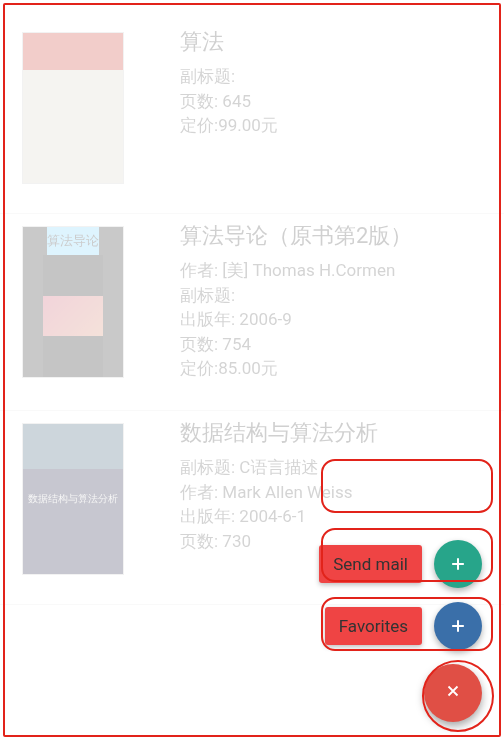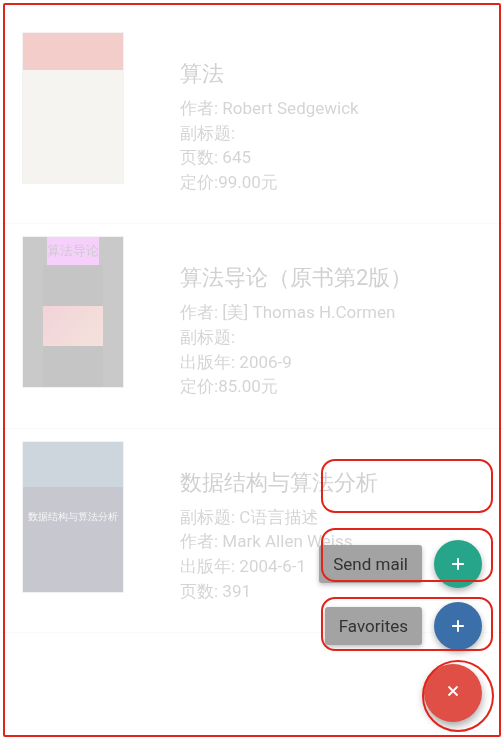--- a/index.html
+++ b/index.html
@@ -4,82 +4,82 @@
 <style>
   * { box-sizing: border-box; margin: 0; padding: 0; }
   html, body { width: 504px; height: 740px; font-family: -apple-system, Roboto, "Helvetica Neue", Arial, sans-serif; background: #fff; position: relative; overflow: hidden; }
   .overlay { position: absolute; inset: 0; background: rgba(255,255,255,0.75); z-index: 5; pointer-events: none; }
   .list { padding-top: 20px; }
   .item { display: flex; padding: 6px 18px 30px 22px; position: relative; }
   .item::after { content: ""; position: absolute; left: 0; right: 0; bottom: 0; height: 1px; background: #e5e5e5; }
   .cover { width: 102px; height: 152px; flex: 0 0 auto; background: #888; border: 1px solid #ccc; margin-right: 56px; margin-top: 6px; display:flex; align-items:center; justify-content:center; color:#fff; font-size:14px; text-align:center; }
   .cover.c1 { background: linear-gradient(#cc3a2f 0 25%, #d8d2c6 25% 100%); }
   .cover.c2 { background: #2a2a2a; display:flex; flex-direction:column; }
-  .cover.c2 .band1 { flex:0 0 28px; background:#d946ef; display:flex;align-items:center;justify-content:center; color:#333;font-size:13px;}
+  .cover.c2 .band1 { flex:0 0 28px; background:#7dd3fc; display:flex;align-items:center;justify-content:center; color:#333;font-size:13px;}
   .cover.c2 .mid { flex:1; background:#1a1a1a; display:flex;align-items:center;justify-content:center;}
   .cover.c2 .swatch { width:60px;height:40px;background:linear-gradient(135deg,#c9546b,#d48a6e);}
   .cover.c3 { background: linear-gradient(#3b5b73 0 30%, #224 30% 100%); color:#ddd; font-size:10px; padding:4px;}
-  .meta { flex: 1; color: #555; font-size: 17px; line-height: 1.45; margin-top: 32px; }
+  .meta { flex: 1; color: #555; font-size: 17px; line-height: 1.45; }
   .title { font-size: 22px; color: #444; margin-bottom: 6px; }
   .row { white-space: nowrap; overflow: hidden; text-overflow: ellipsis; }
   
   .fab-menu { position: absolute; right: 22px; bottom: 18px; z-index: 10; display: flex; flex-direction: column; align-items: flex-end; gap: 14px; }
   .fab-row { display: flex; align-items: center; gap: 12px; }
-  .fab-label { background: #a3a3a3; border-radius: 3px; padding: 9px 14px; font-size: 17px; color: #333; box-shadow: 0 2px 5px rgba(0,0,0,0.25); }
+  .fab-label { background: #ef4444; border-radius: 3px; padding: 9px 14px; font-size: 17px; color: #333; box-shadow: 0 2px 5px rgba(0,0,0,0.25); }
   .mini-fab { width: 48px; height: 48px; border-radius: 50%; display: flex; align-items: center; justify-content: center; box-shadow: 0 3px 6px rgba(0,0,0,0.3); color:#fff; }
   .mini-fab svg { width:20px; height:20px; }
   .fab-main { width: 58px; height: 58px; border-radius: 50%; background: #e04f45; display:flex;align-items:center;justify-content:center; box-shadow: 0 4px 8px rgba(0,0,0,0.35); color:#fff; }
   .fab-main svg { width:18px;height:18px; }
   .c-green { background:#27a58a; }
   .c-purple { background:#6a6e8e; }
   .c-blue  { background:#3a6fa9; }
   
   .annot { position:absolute; border:2px solid #e2231a; z-index:20; pointer-events:none; }
   .annot.r { border-radius:14px; }
 </style>
 </head>
 <body>
 
 <div class="list">
 
   <div class="item">
     <div class="cover c1"></div>
     <div class="meta">
       <div class="title">算法</div>
-      <div class="row"><span>作者: </span><span>Robert Sedgewick</span></div>
       <div class="row"><span>副标题: </span><span></span></div>
       <div class="row"><span>页数: </span><span>645</span></div>
       <div class="row"><span>定价:</span><span>99.00元</span></div>
     </div>
   </div>
 
   <div class="item">
     <div class="cover c2">
       <div class="band1">算法导论</div>
       <div class="mid">
           <div class="swatch"></div>
         </div>
     </div>
     <div class="meta">
       <div class="title">算法导论（原书第2版）</div>
       <div class="row"><span>作者: </span><span>[美] Thomas H.Cormen</span></div>
       <div class="row"><span>副标题: </span><span></span></div>
       <div class="row"><span>出版年: </span><span>2006-9</span></div>
+      <div class="row"><span>页数: </span><span>754</span></div>
       <div class="row"><span>定价:</span><span>85.00元</span></div>
     </div>
   </div>
 
   <div class="item">
     <div class="cover c3">数据结构与算法分析</div>
     <div class="meta">
       <div class="title">数据结构与算法分析</div>
       <div class="row"><span>副标题: </span><span>C语言描述</span></div>
       <div class="row"><span>作者: </span><span>Mark Allen Weiss</span></div>
       <div class="row"><span>出版年: </span><span>2004-6-1</span></div>
-      <div class="row"><span>页数: </span><span>391</span></div>
+      <div class="row"><span>页数: </span><span>730</span></div>
     </div>
   </div>
 
 </div>
 
 <div class="overlay"></div>
 
 <div class="fab-menu">
   <div class="fab-row">
     <div class="fab-label">Send mail</div>

